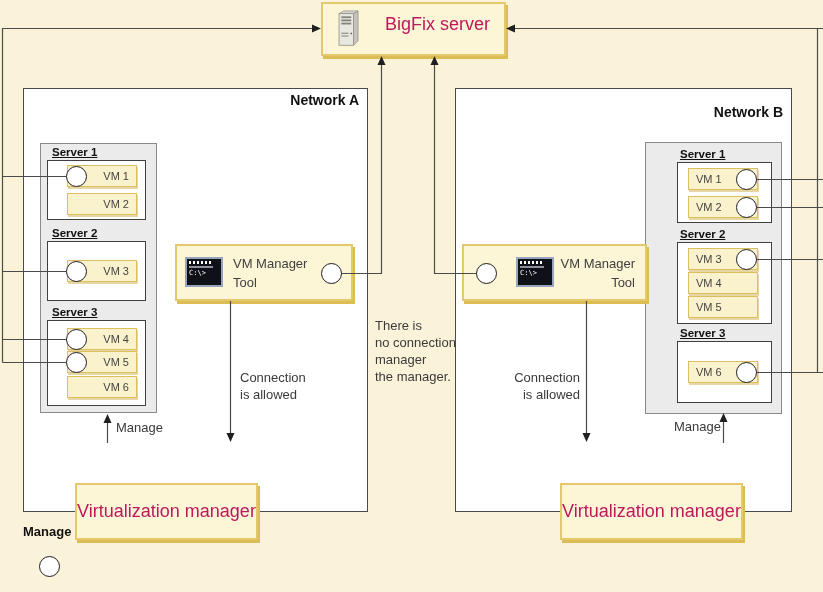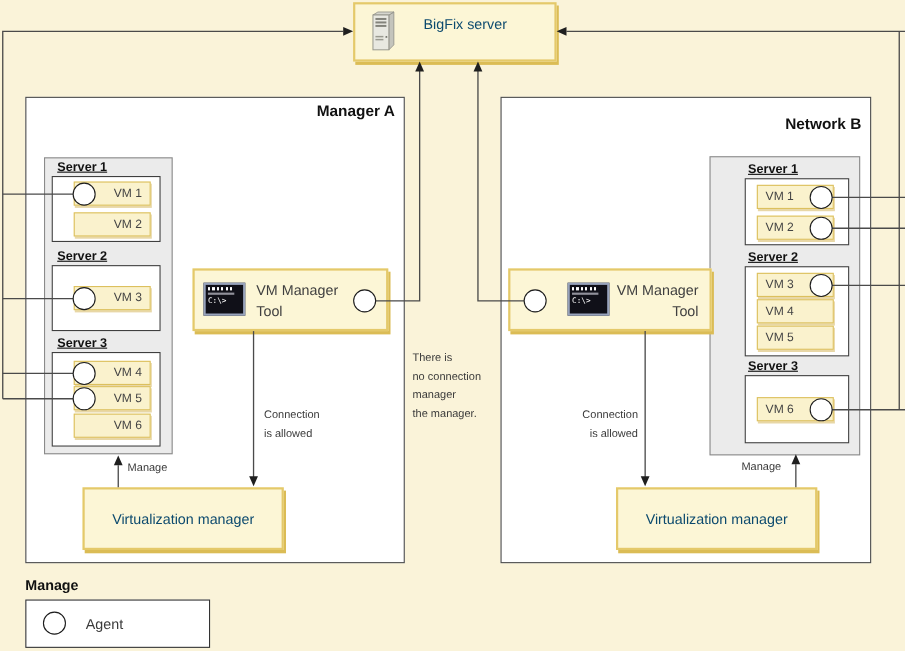--- a/index.html
+++ b/index.html
@@ -23,40 +23,40 @@
   .vm.l{text-align:left;padding-left:7px;width:61px;}
   .ybox{
     background:var(--accent-fill,#FCF6D6);
     border:2px solid var(--accent-border,#E4C96A);
     box-shadow:2px 3px 0 var(--accent-shadow,#DBBC55);
   }
   .agent{
     position:absolute;width:21px;height:21px;border-radius:50%;
     background:#fff;border:1.5px solid #1d1d1d;box-sizing:border-box;z-index:6;
   }
-  .lbl{font-size:10px;color:#3A3A3A;}
-  .boxlabel{font-size:13px;color:#0c4a6e;}
+  .lbl{font-size:13px;color:#3A3A3A;}
+  .boxlabel{font-size:18px;color:#be185d;}
   .connector-layer{position:absolute;left:0;top:0;z-index:5;pointer-events:none;}
   .cline{stroke:var(--line-color,#4A4A4A);stroke-width:1.2;fill:none;}
   .ahead{fill:var(--arrow-color,#1F1F1F);stroke:none;}
   .term{position:absolute;width:38px;height:30px;background:#101018;border:2px solid #98A3BC;box-sizing:border-box;}
   .term-dashes{height:3px;margin:2px 2px 0 2px;width:22px;
     background:repeating-linear-gradient(90deg,#fff 0 2px,transparent 2px 4px);}
   .term-bar{height:2px;width:24px;margin:2px 2px 0 2px;background:#90909A;}
   .term-prompt{font-family:"DejaVu Sans Mono",monospace;font-size:7px;line-height:8px;color:#fff;margin:1px 0 0 2px;}
   .vmmgr-text{font-size:13px;color:#404040;line-height:19px;}
-  .centered{display:flex;align-items:center;justify-content:center;}
+  .centered{display:flex;align-items:center;justify-content:center;margin-top:40px;}
 </style>
 </head>
 <body>
 
 <div class="canvas">
 
   <div class="abs net" style="left:23px;top:88px;width:343px;height:422px">
-    <div class="netlabel" style="position:absolute;right:8px;top:3px">Manager A</div>
+    <div class="netlabel" style="position:absolute;right:8px;top:3px">Network A</div>
   </div>
 
   <div class="abs srvcontainer" style="left:40px;top:143px;width:115px;height:268px"></div>
 
   <div class="abs srvlabel" style="left:52px;top:146px">Server 1</div>
   <div class="abs srvbox" style="left:47px;top:160px;width:97px;height:58px"></div>
   <div class="abs vm r" style="left:67px;top:165px">VM 1</div>
   <div class="abs vm r" style="left:67px;top:193px">VM 2</div>
 
   <div class="abs srvlabel" style="left:52px;top:227px">Server 2</div>
@@ -150,23 +150,20 @@
   </div>
 
   <div class="abs lbl" style="left:375px;top:317px;line-height:17px">
     <div>There is</div>
     <div>no connection</div>
     <div>manager</div>
     <div>the manager.</div>
   </div>
 
   <div class="abs" style="left:23px;top:524px;font-weight:bold;font-size:13px;color:#111">Manage</div>
-  <div class="abs" style="left:23px;top:545px;width:166px;height:42px;background:#fff;border:1px solid #333">
-    <span class="lbl" style="position:absolute;left:54px;top:14px;font-size:13px">Agent</span>
-  </div>
 
   <svg class="connector-layer" width="823" height="592" viewBox="0 0 823 592">
 
     <path class="cline" d="M2.5,362.5 L2.5,28.5 L312,28.5"></path>
     <polygon class="ahead" points="321,28.5 312,24.5 312,32.5"></polygon>
 
     <path class="cline" d="M2.5,176.5 H68"></path>
     <path class="cline" d="M2.5,271.5 H68"></path>
     <path class="cline" d="M2.5,339.5 H68"></path>
     <path class="cline" d="M2.5,362.5 H68"></path>

